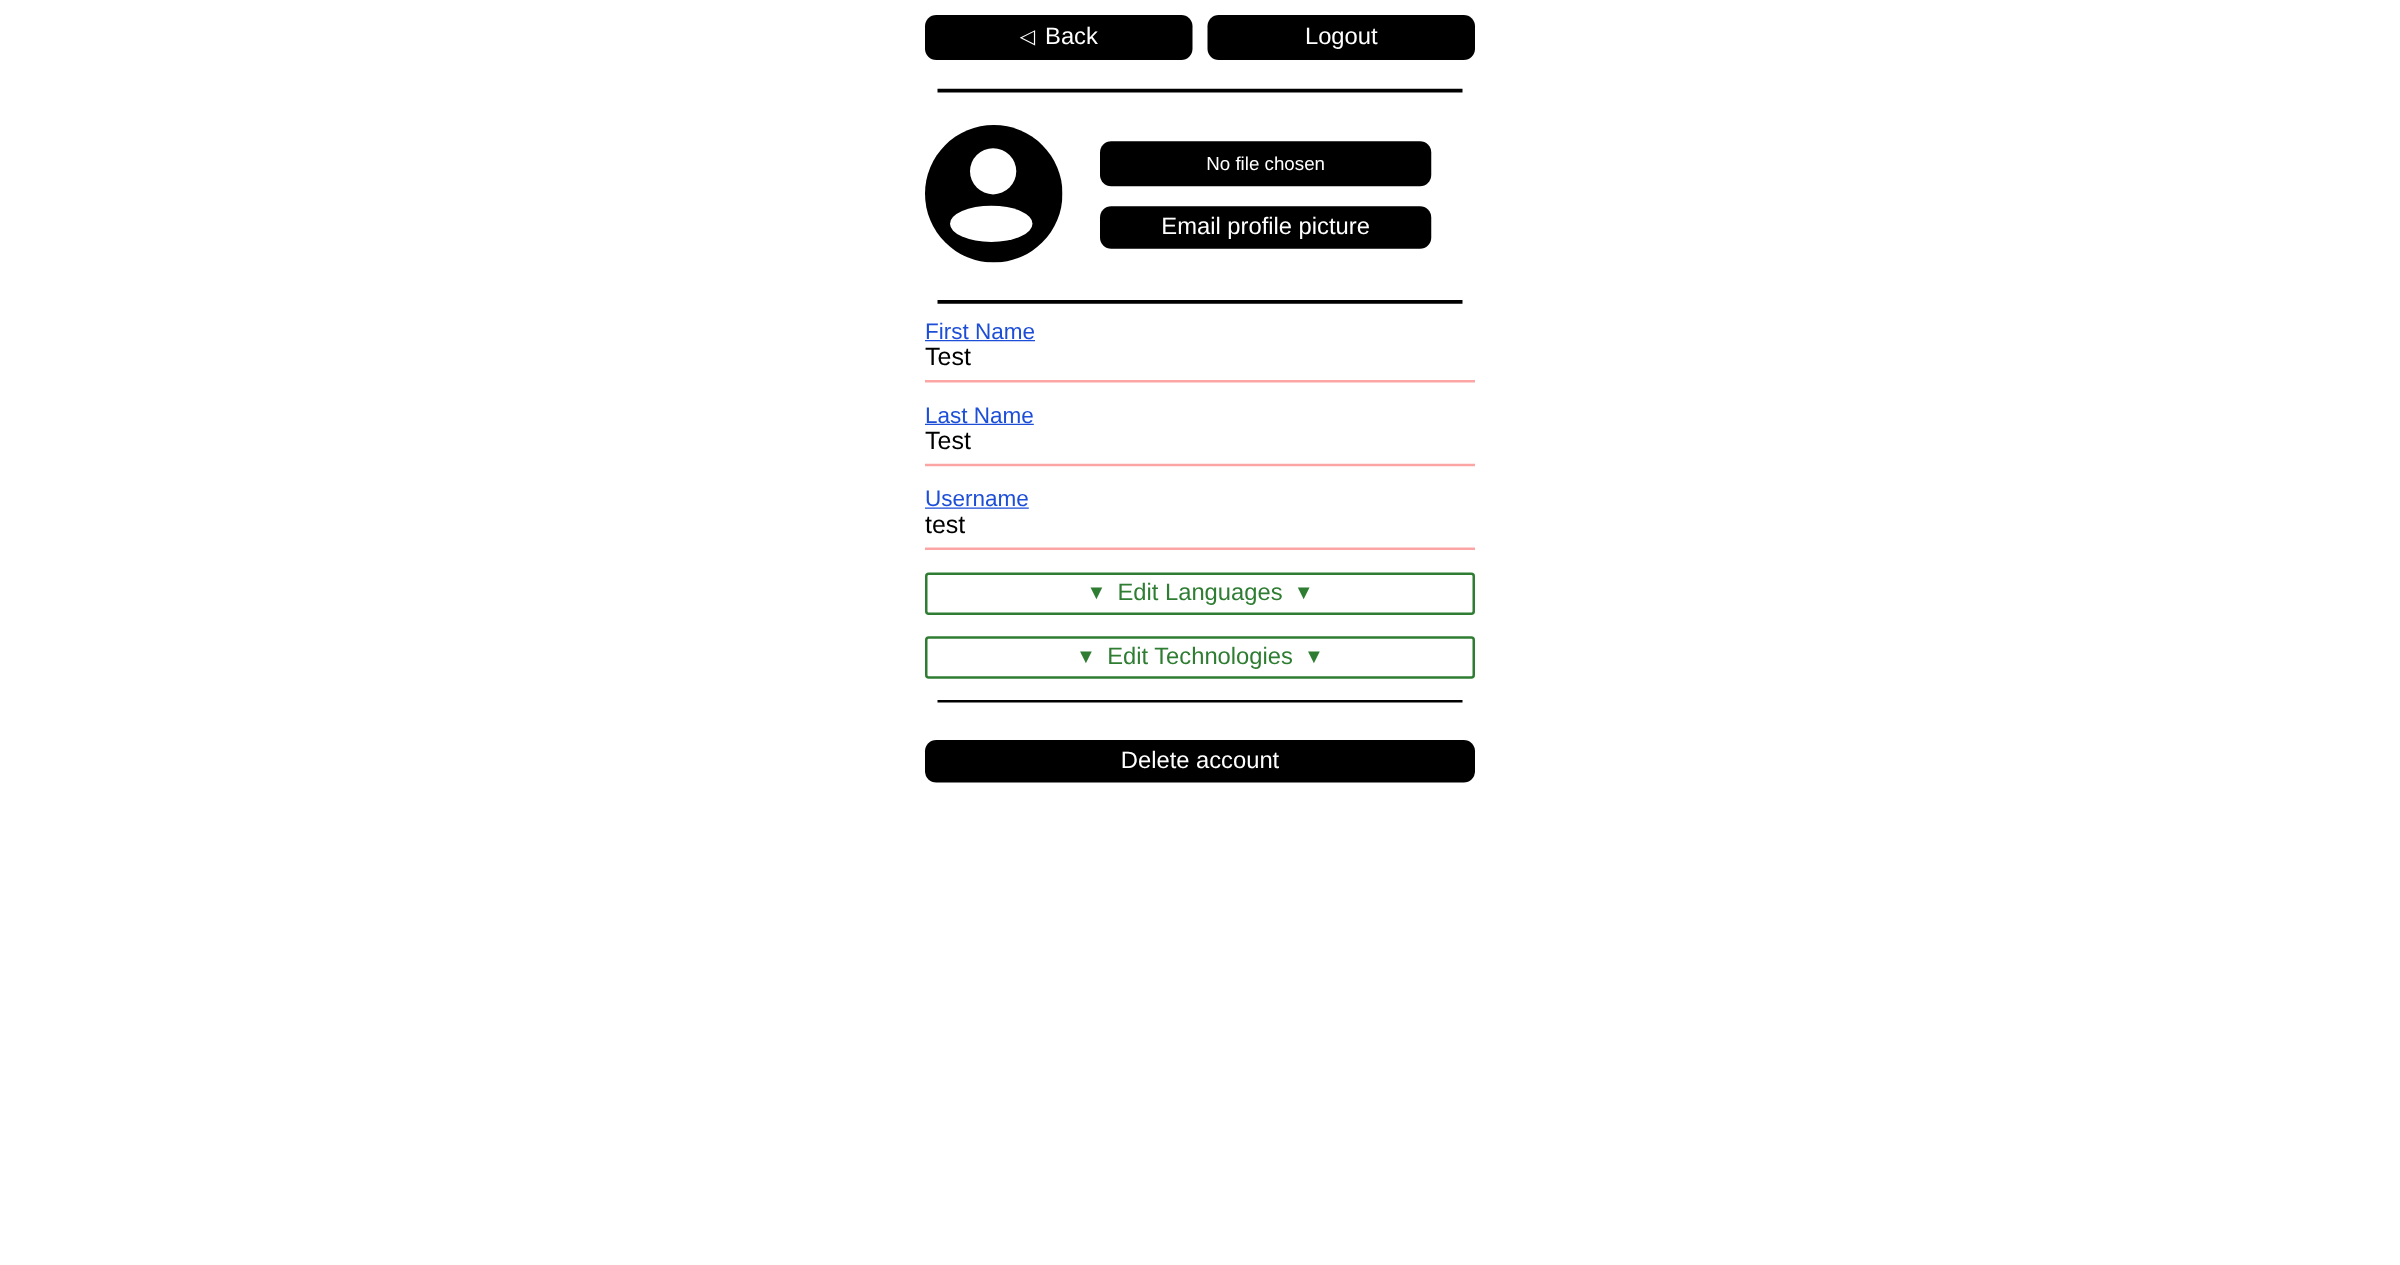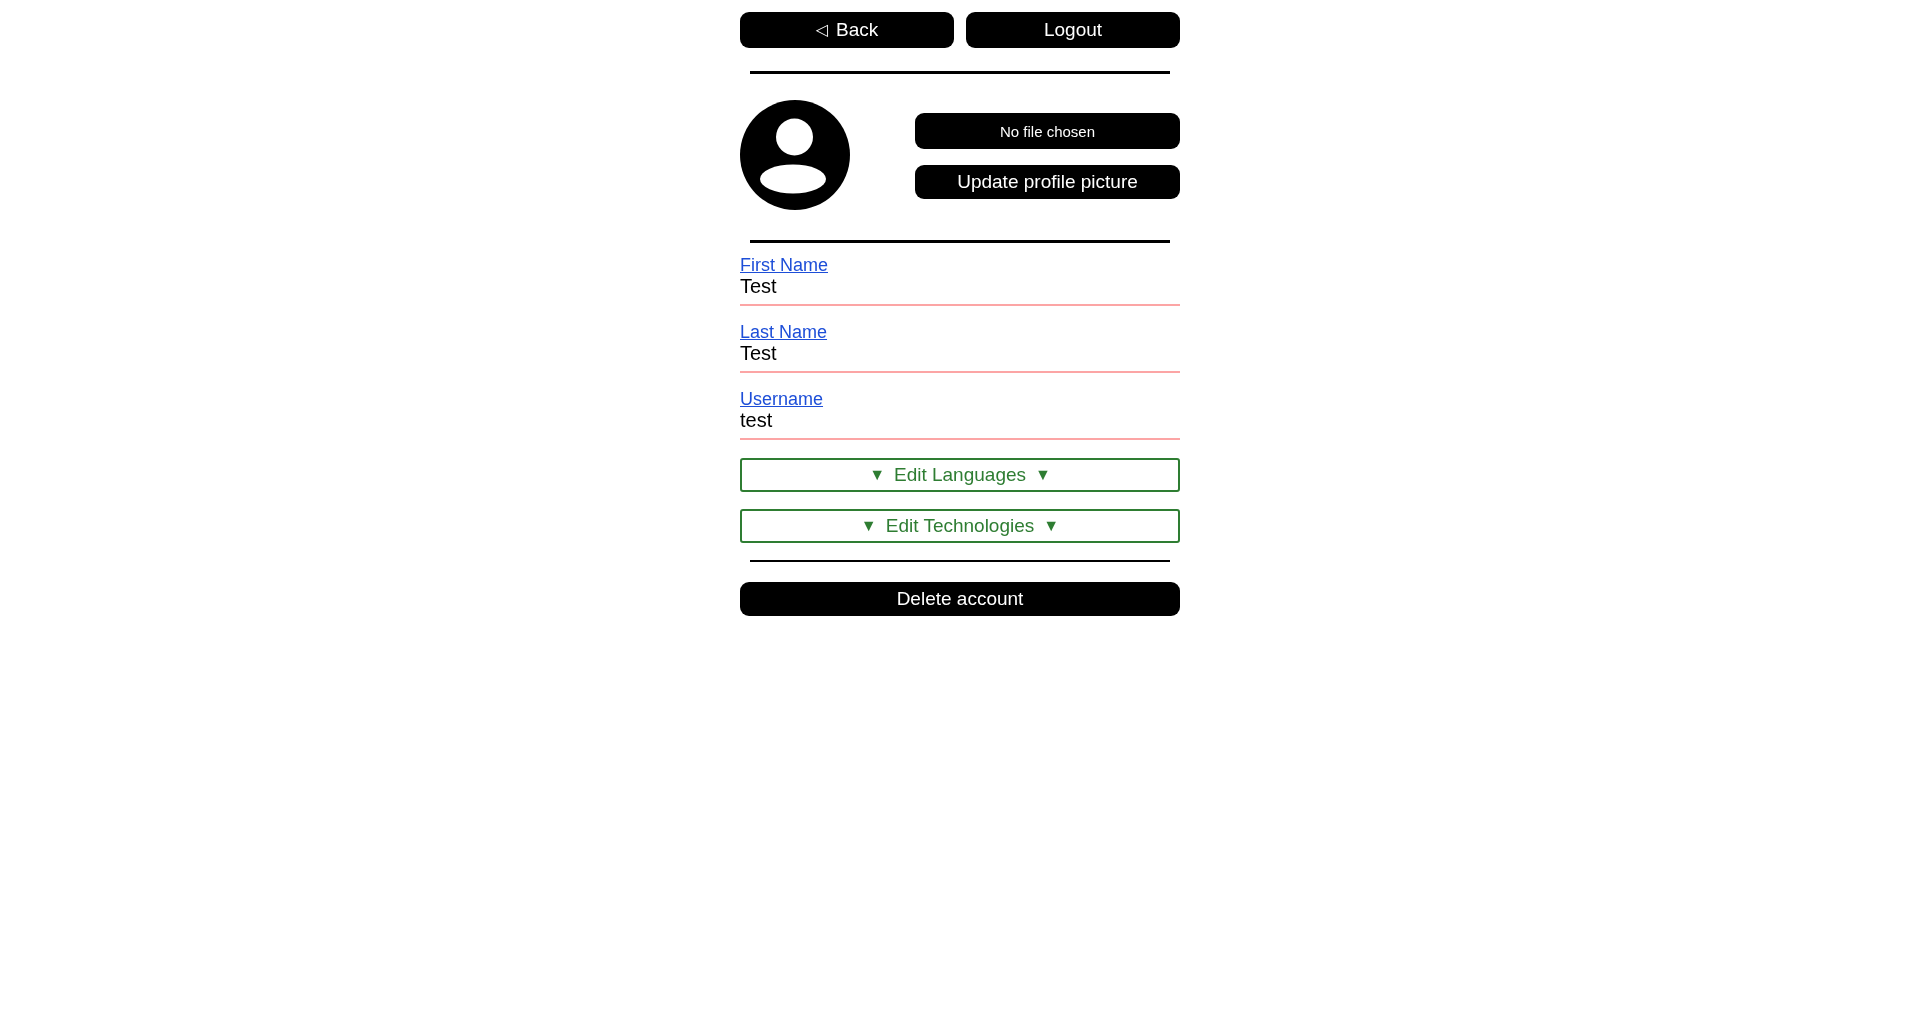--- a/index.html
+++ b/index.html
@@ -42,23 +42,23 @@
     margin: 0 auto;
     background: #000000;
   }
   .divider-1 { height: 3px; margin-top: 23px; }
   .divider-2 { height: 3px; margin-top: 30px; }
   .divider-3 { height: 2px; margin-top: 17px; }
   
   .avatar-row {
     margin-top: 26px;
     display: flex;
-    justify-content: space-between;
+    justify-content: flex-start;
     align-items: flex-start;
-    gap: 19px;
+    gap: 30px;
   }
   .avatar-svg { width: 110px; height: 110px; display: block; }
   .pic-buttons {
     width: 265px;
     margin-top: 13px;
     display: flex;
     flex-direction: column;
     gap: 16px;
   }
   .file-btn { height: 36px; font-size: 15px; }
@@ -101,21 +101,21 @@
     align-items: center;
     justify-content: center;
     gap: 9px;
     cursor: pointer;
   }
   .edit-langs { margin-top: 18px; }
   .edit-techs { margin-top: 17px; }
   .caret { font-size: 16px; line-height: 1; }
   
   .update-profile-btn { margin-top: 26px; height: 33px; }
-  .delete-account-btn { margin-top: 20px; height: 34px; }
+  .delete-account-btn { margin-top: 30px; height: 34px; }
 </style>
 </head>
 <body>
 
 <div class="column">
 
   <div class="topbar">
     <button class="btn-black">
       <span class="caret">◁</span>
       <span>Back</span>
@@ -136,21 +136,21 @@
       <g clip-path="url(#discClip)">
         <circle cx="54.5" cy="37" r="18.5" fill="#ffffff"></circle>
         <ellipse cx="53" cy="79" rx="33" ry="14.5" fill="#ffffff"></ellipse>
       </g>
     </svg>
     <div class="pic-buttons">
       <button class="btn-black file-btn">
         <span>No file chosen</span>
       </button>
       <button class="btn-black upd-pic-btn">
-        <span>Update profile picture</span>
+        <span>Email profile picture</span>
       </button>
     </div>
   </div>
 
   <div class="divider divider-2"></div>
 
   <div class="field first">
     <div class="field-label-row">
       <span class="field-label">First Name</span>
     </div>

